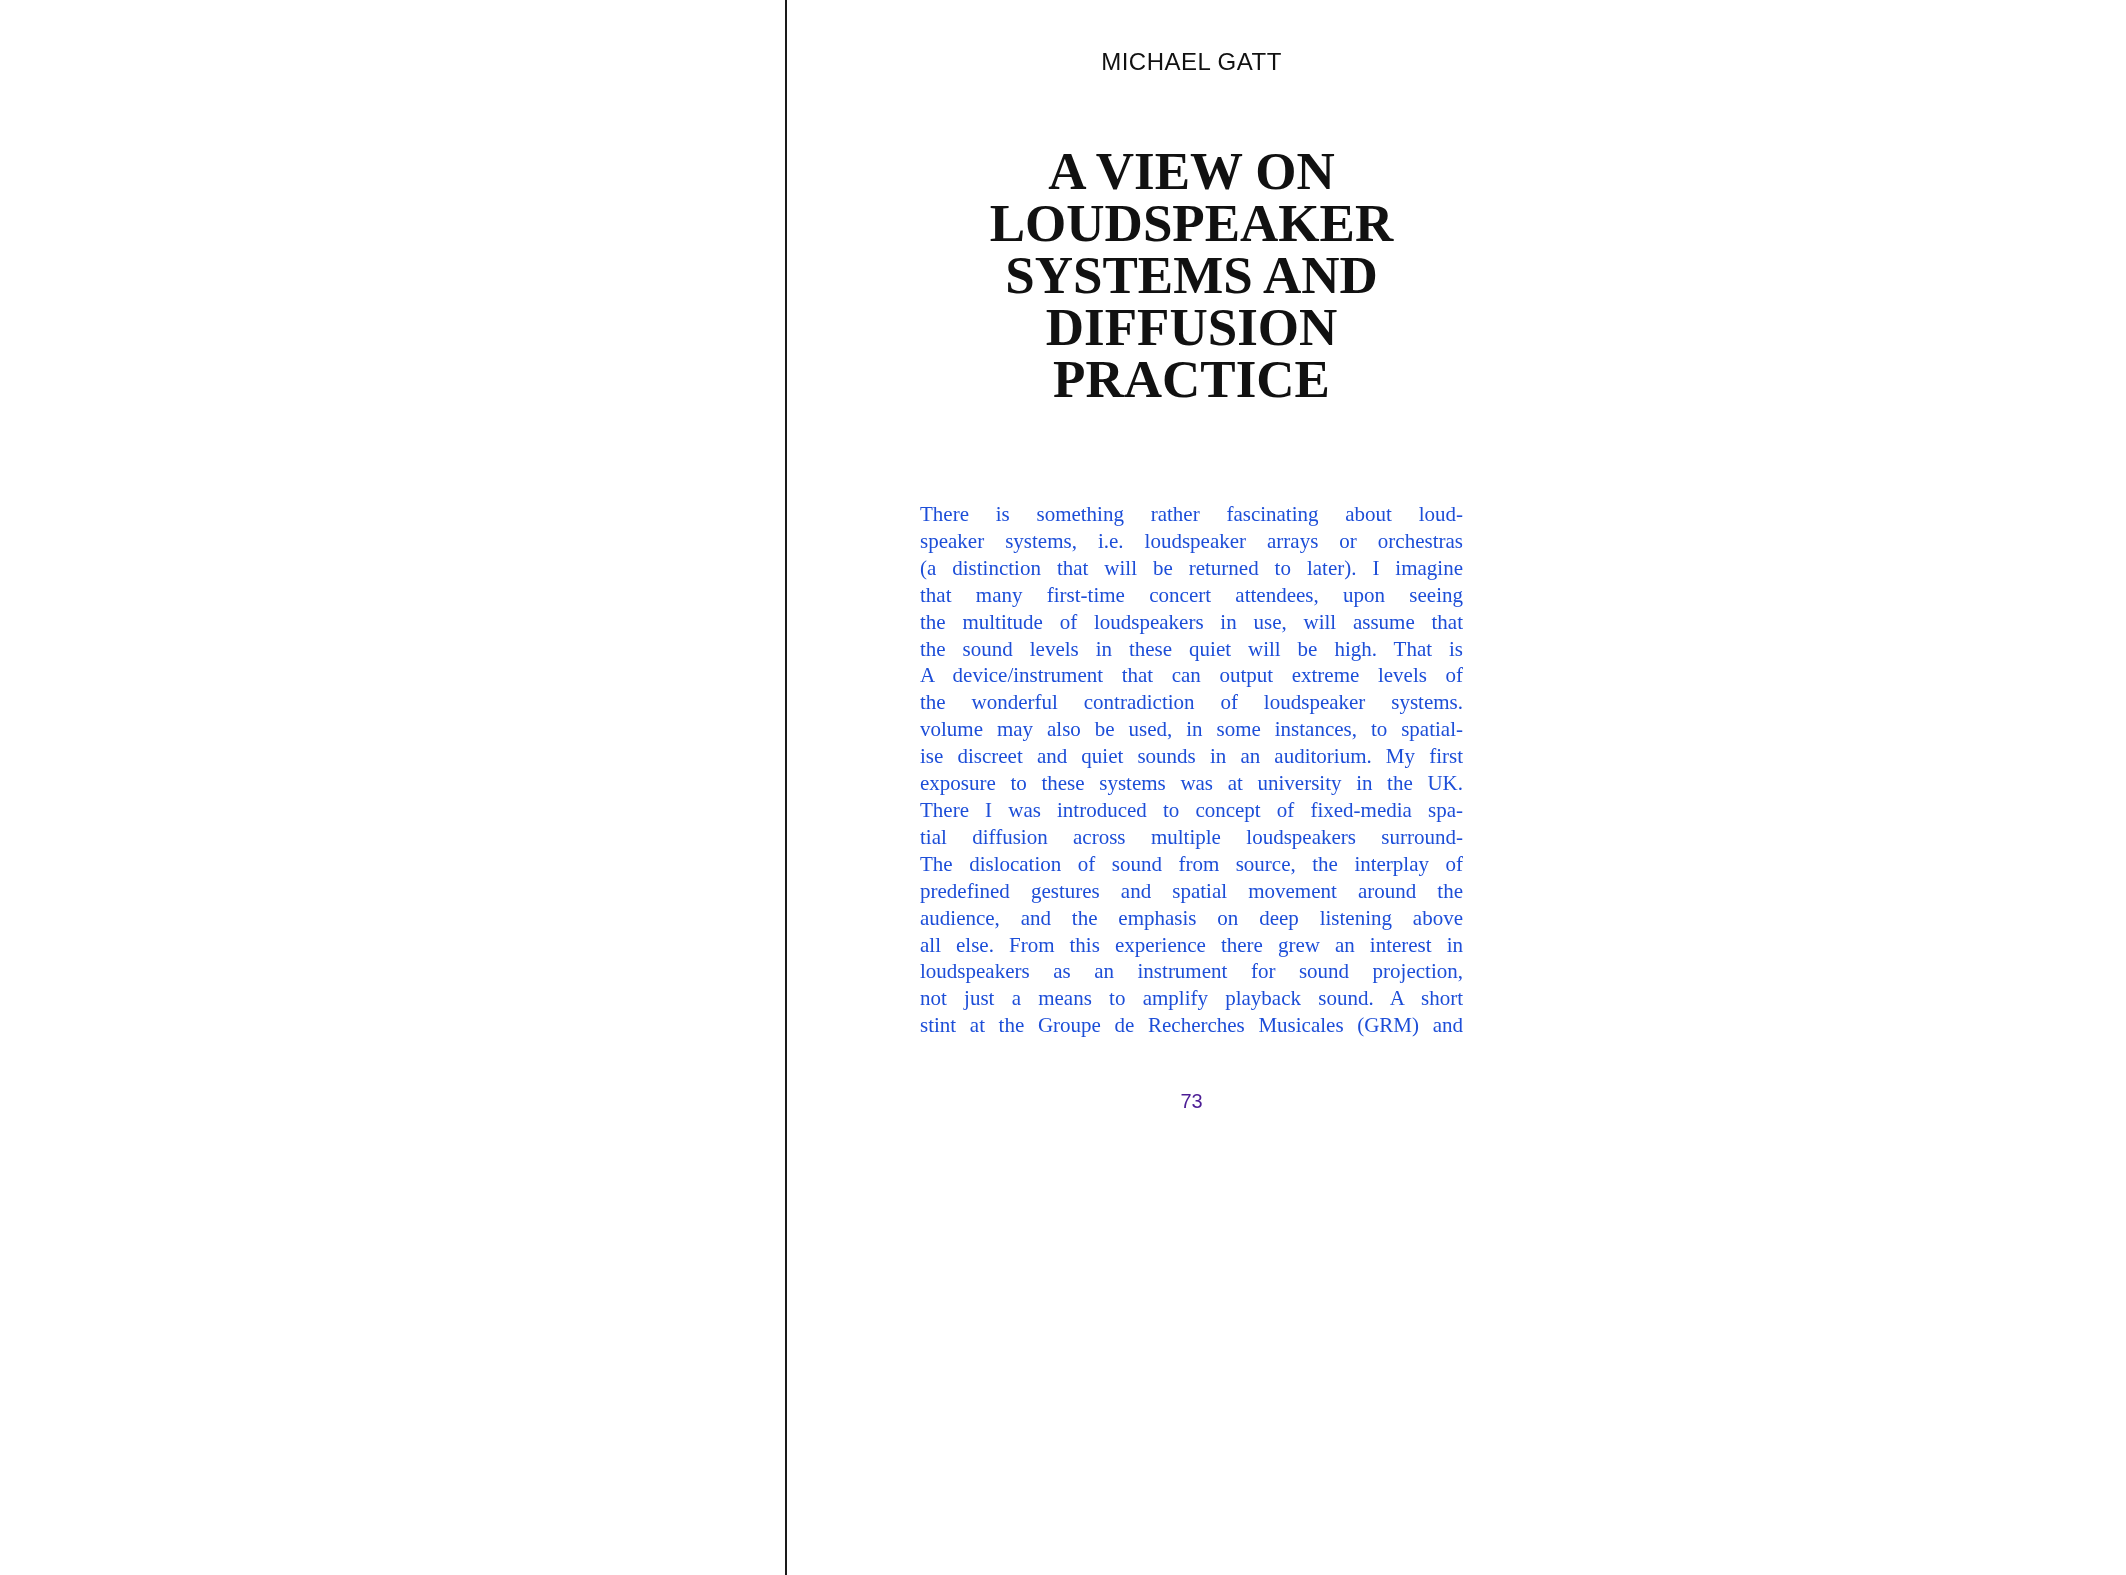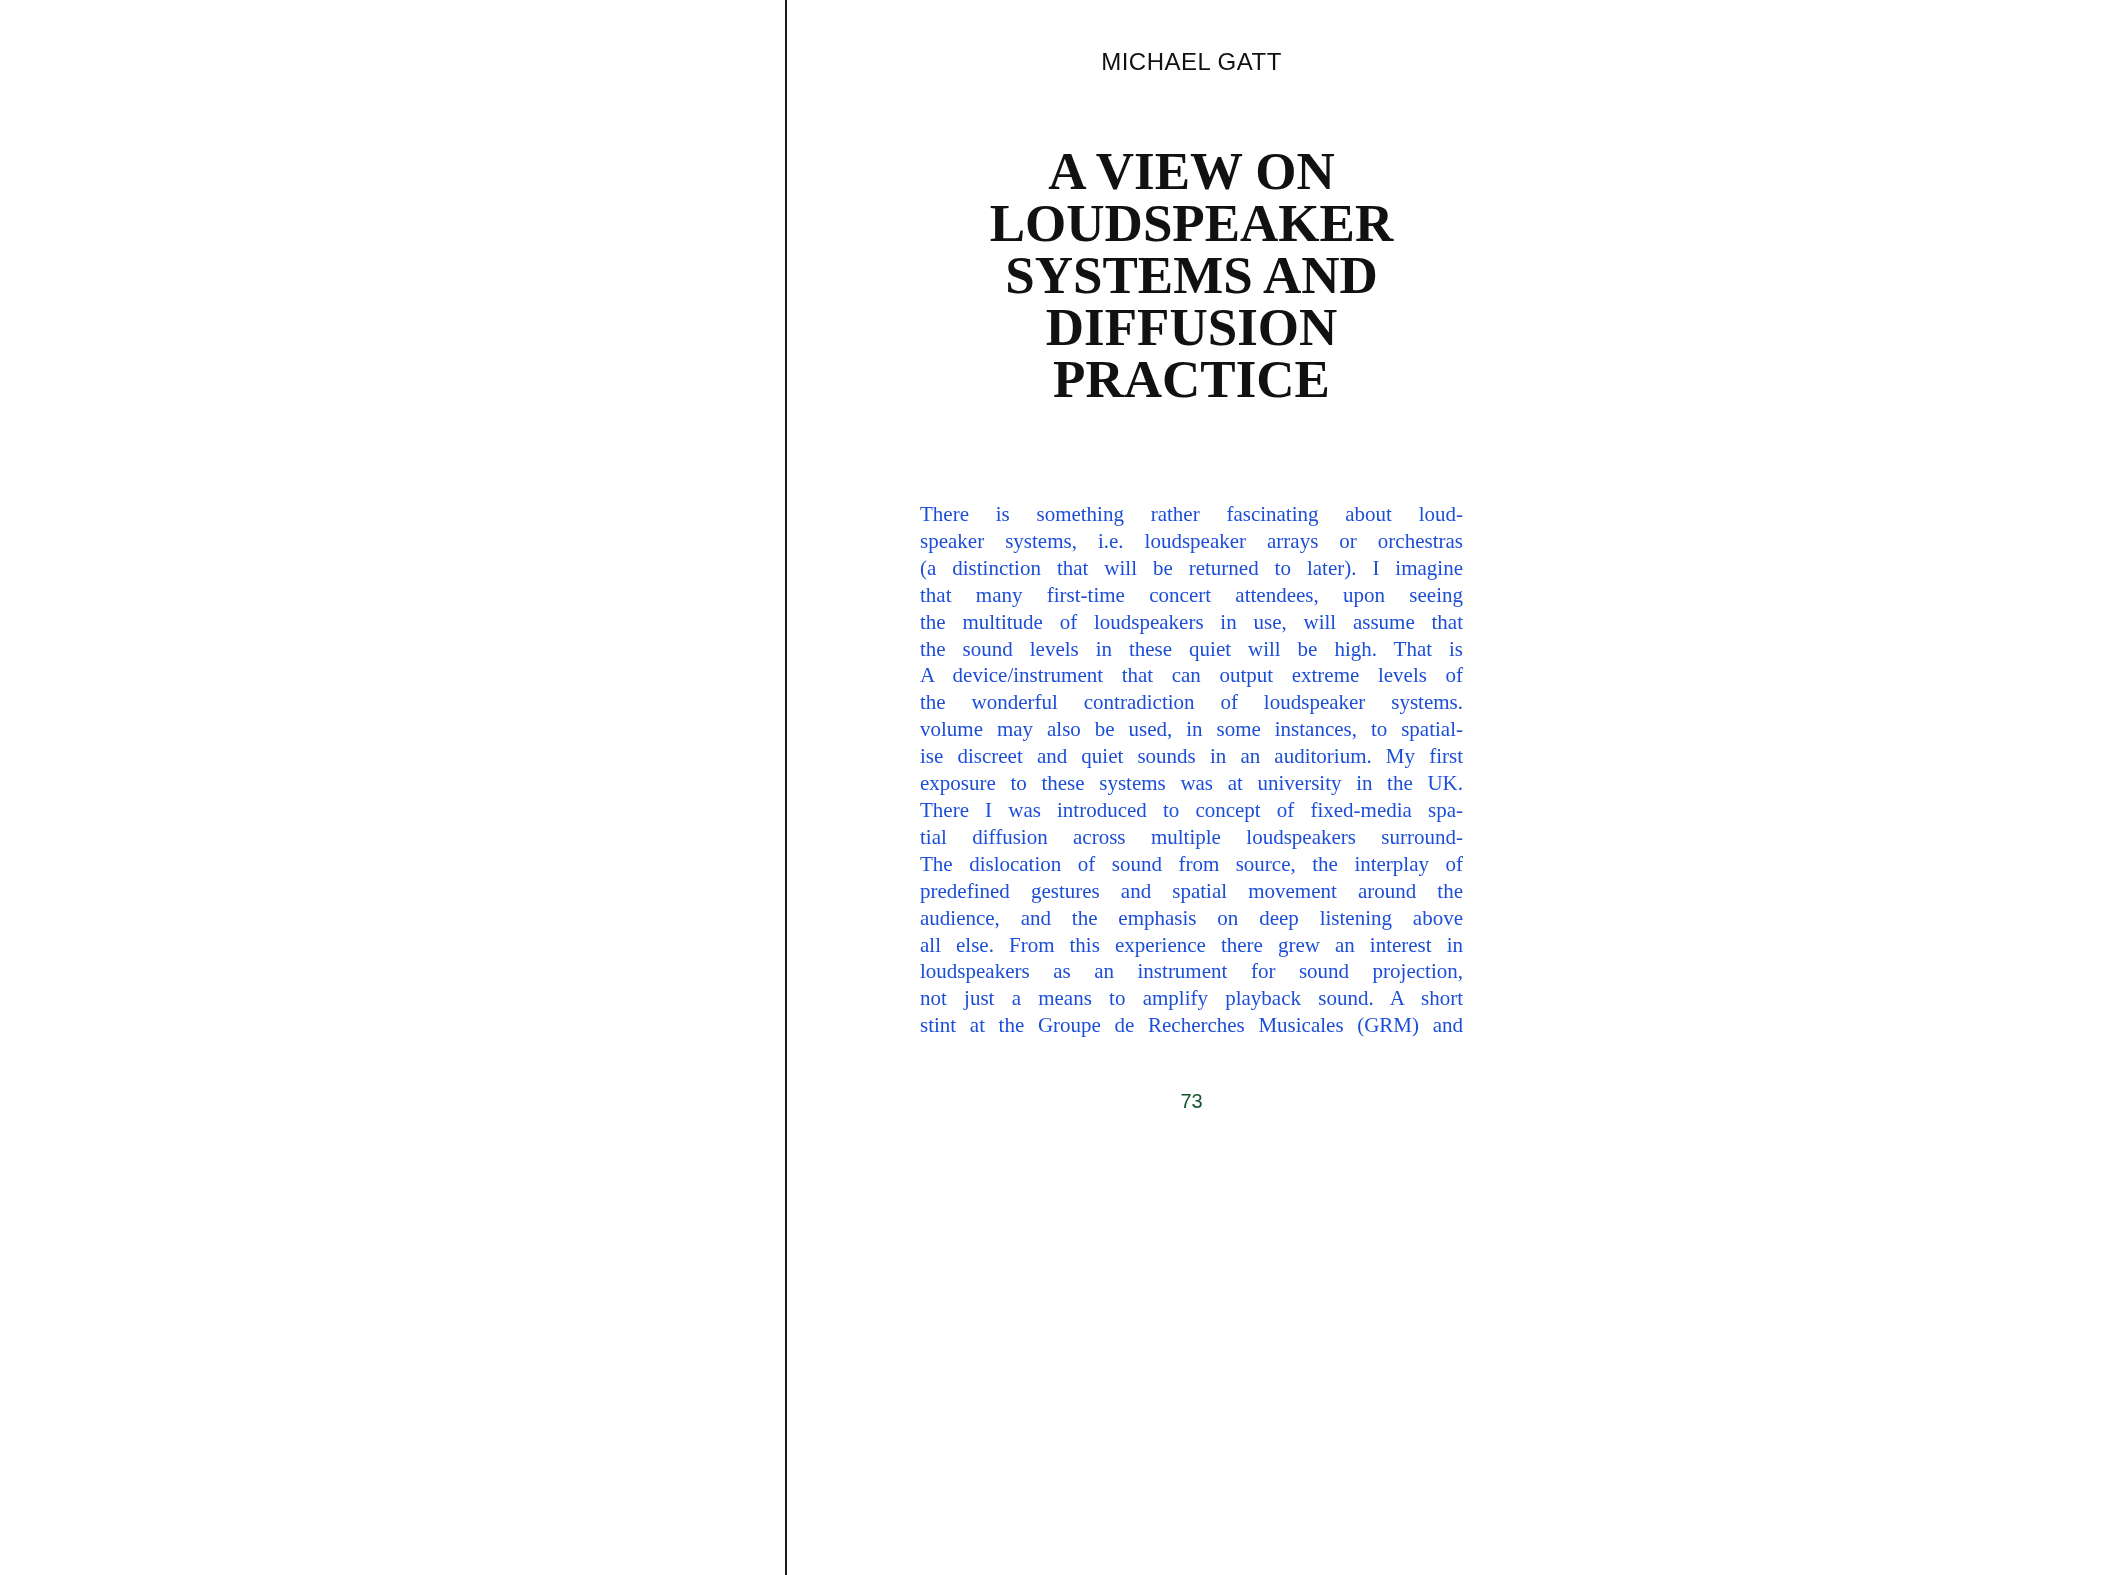--- a/index.html
+++ b/index.html
@@ -77,21 +77,21 @@
     width: 100%;
   }
   .page-number {
     position: absolute;
     top: 1090px;
     left: 0;
     width: 100%;
     text-align: center;
     font-family: "Liberation Sans", sans-serif;
     font-size: 20px;
-    color: #14532d;
+    color: #4c1d95;
   }
 </style>
 </head>
 <body>
 
 <div class="spread">
   <div class="divider"></div>
   <div class="column">
     <div class="running-header">MICHAEL GATT</div>
     <h1 class="title">

